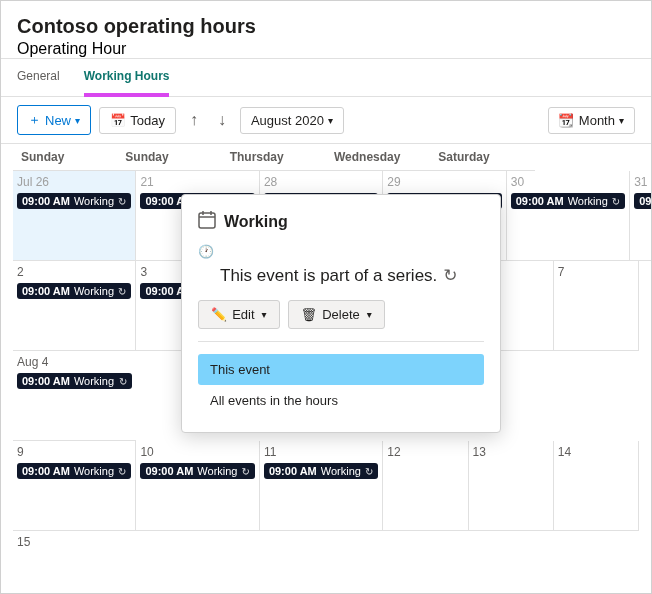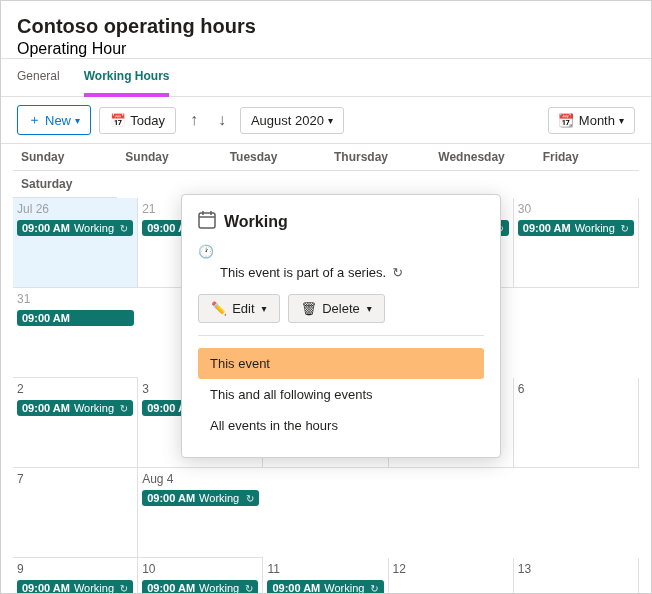--- a/index.html
+++ b/index.html
@@ -122,21 +122,21 @@
     .day-number {
       font-size: 12px;
       color: #605e5c;
       margin-bottom: 4px;
     }
     .day-number.prev-month { color: #a0a0a0; }
 
     .event-badge {
       display: flex;
       align-items: center;
-      background: #0f766e;
+      background: #0f172a;
       color: #fff;
       border-radius: 3px;
       padding: 2px 5px;
       font-size: 11px;
       gap: 4px;
       margin-bottom: 16px;
       white-space: nowrap;
       overflow: hidden;
     }
     .event-badge .event-time {
@@ -193,21 +193,21 @@
     .popup-info-icon {
       color: #605e5c;
       font-size: 13px;
       margin-top: 1px;
     }
 
     .popup-series-row {
       display: flex;
       align-items: center;
       gap: 6px;
-      font-size: 13px;
+      font-size: 17px;
       color: #201f1e;
       margin-bottom: 14px;
       margin-left: 0;
     }
 
     .popup-actions {
       display: flex;
       gap: 8px;
       margin-bottom: 12px;
       border-bottom: 1px solid #e0e0e0;
@@ -228,25 +228,25 @@
     }
 
     .dropdown-item {
       padding: 8px 12px;
       font-size: 13px;
       color: #201f1e;
       cursor: pointer;
       border-radius: 3px;
     }
     .dropdown-item.active-item {
-      background: #fdba74;
+      background: #7dd3fc;
     }
     .calendar-week {
       display: grid;
-      grid-template-columns: repeat(5, 1fr);
+      grid-template-columns: repeat(6, 1fr);
     }
   </style>
 </head>
 <body>
 
 <div class="app-header">
   <div class="app-title">Contoso operating hours</div>
   <div class="app-subtitle">Operating Hour</div>
 </div>
 
@@ -277,24 +277,22 @@
     <span>Month</span>
     <span style="font-size:10px;">▾</span>
   </button>
 </div>
 
 <div class="calendar-area">
 
   <div class="calendar-grid">
     <div class="day-header">Sunday</div>
     <div class="day-header">Sunday</div>
-    <div class="day-header">Tuesday</div>
     <div class="day-header">Thursday</div>
     <div class="day-header">Wednesday</div>
-    <div class="day-header">Friday</div>
     <div class="day-header">Saturday</div>
   </div>
 
   <div class="calendar-week">
 
     <div class="day-cell highlighted">
       <div class="day-number prev-month">Jul 26</div>
       <div class="event-badge">
         <span class="event-time">09:00 AM</span>
         <span class="event-label">Working</span>
@@ -476,17 +474,16 @@
       </button>
       <button class="popup-action-btn">
         <span>🗑</span>
         <span>Delete</span>
         <span style="font-size:10px; margin-left:2px;">▾</span>
       </button>
     </div>
 
     <div>
       <div class="dropdown-item active-item">This event</div>
-      <div class="dropdown-item">This and all following events</div>
       <div class="dropdown-item">All events in the hours</div>
     </div>
   </div>
 </div>
 
 </body></html>

